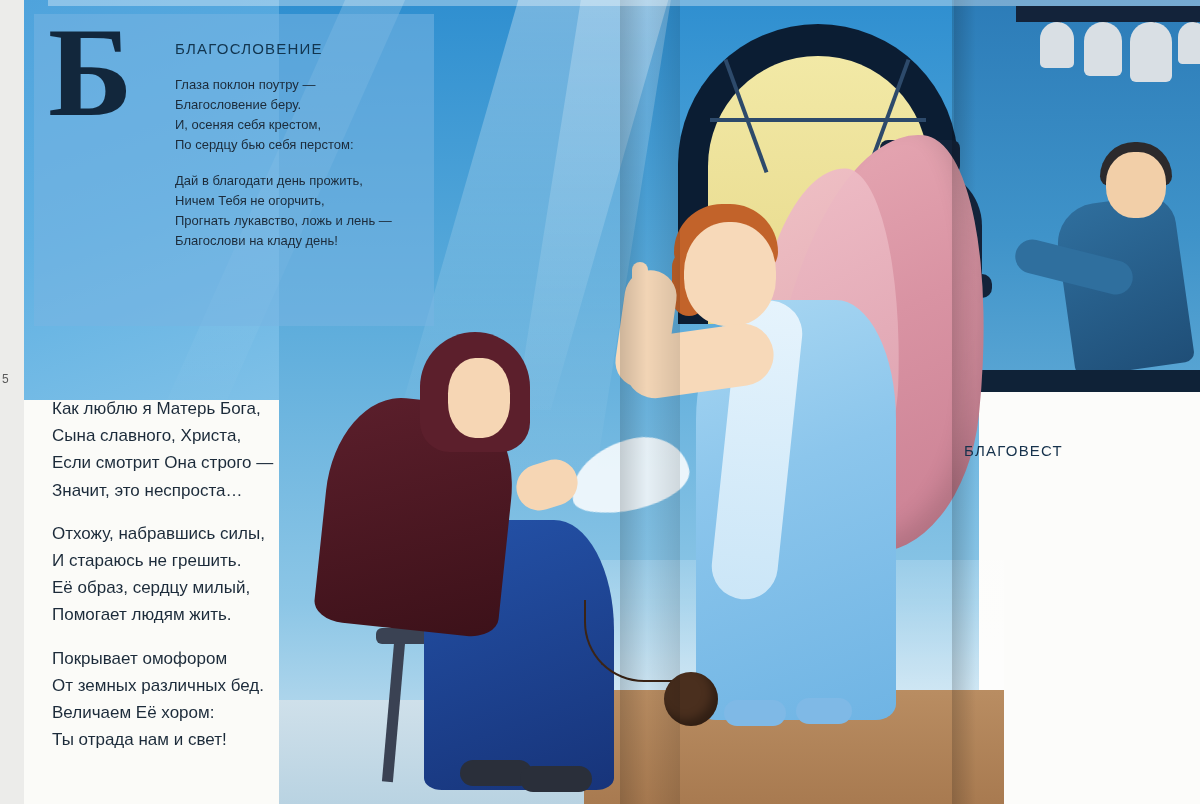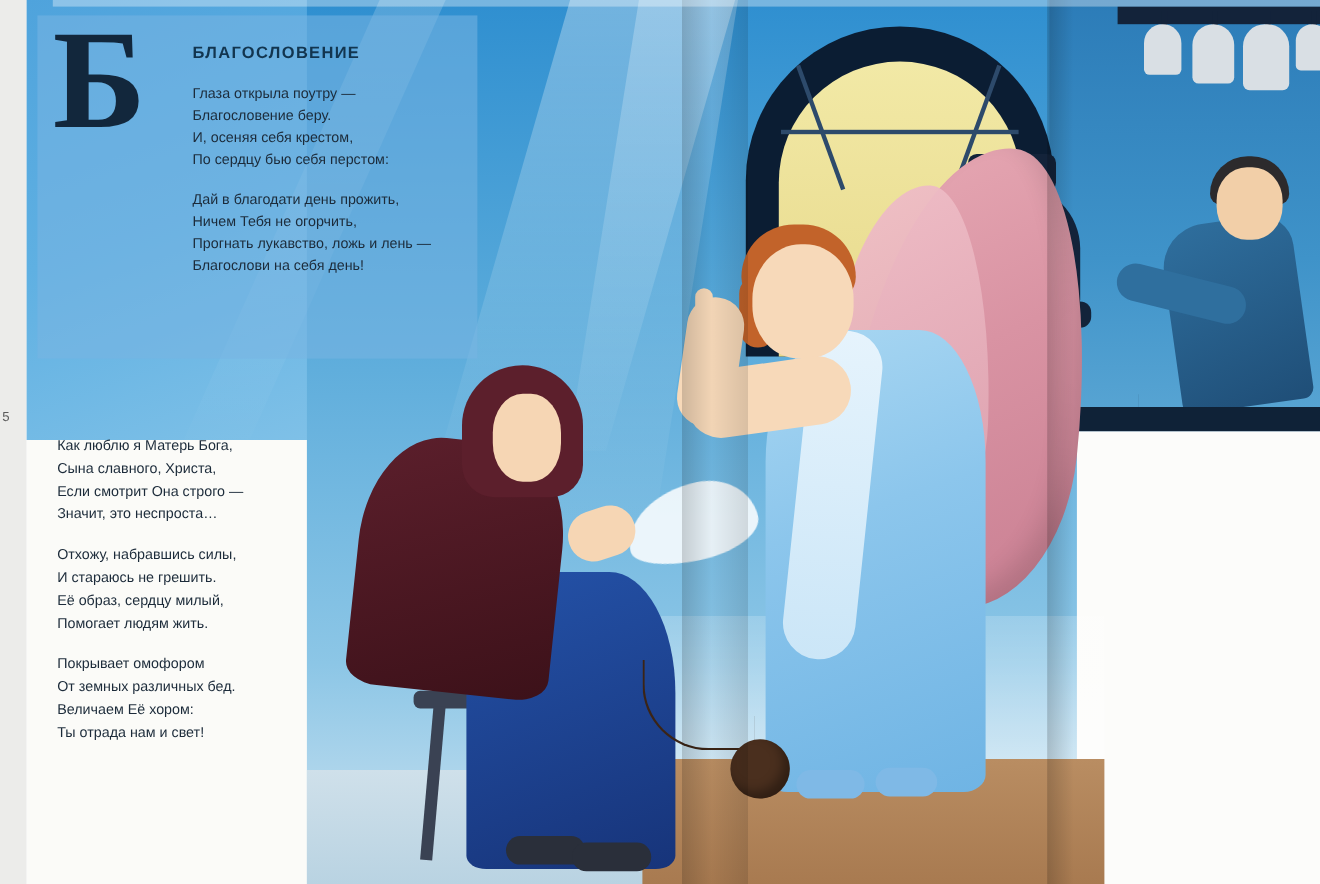--- a/index.html
+++ b/index.html
@@ -89,21 +89,21 @@
 
   
   .poem{
     position:absolute;
     color:#1c2b3a;
     line-height:1.5;
   }
   .poem h2{
     font-size:15px;
     letter-spacing:1.2px;
-    font-weight:bold;
+    font-weight:normal;
     margin:0 0 14px 0;
     color:#16324c;
   }
   .stanza{
     margin:0 0 16px 0;
     font-size:13.5px;
     white-space:pre-line;
   }
 
   
@@ -115,21 +115,21 @@
     position:absolute;left:48px;top:22px;
     font-family:"Liberation Serif", serif;
     font-size:128px;line-height:100px;font-weight:bold;
     color:#12273c;
   }
   .poem-blagoslovenie{left:175px;top:38px;width:250px;}
   .poem-blagoslovenie h2{color:#12354f;}
   .poem-blagoslovenie .stanza{font-size:13px;line-height:1.55;}
 
   .poem-bogoroditsa{left:52px;top:395px;width:300px;}
-  .poem-bogoroditsa .stanza{font-size:13px;line-height:1.6;}
+  .poem-bogoroditsa .stanza{font-size:17px;line-height:1.6;}
 
   .poem-blagovest{left:964px;top:440px;width:230px;}
   .poem-blagovest .stanza{font-size:12.5px;line-height:1.55;}
 
   .folio{
     position:absolute;left:2px;top:372px;font-size:12px;color:#5a5a5a;
   }
 
   
   .angel-wing{
@@ -396,43 +396,44 @@
 
       <div class="gutter"></div>
       <div class="page-shadow-right"></div>
       <div class="edge-top"></div>
     </div>
 
     <div class="panel-blagoslovenie"></div>
     <div class="dropcap">Б</div>
     <div class="poem poem-blagoslovenie">
       <h2>БЛАГОСЛОВЕНИЕ</h2>
-      <p class="stanza">Глаза открыла поутру —
+      <p class="stanza">Глаза поклон поутру —
 Благословение беру.
 И, осеняя себя крестом,
 По сердцу бью себя перстом:</p>
       <p class="stanza">Дай в благодати день прожить,
 Ничем Тебя не огорчить,
 Прогнать лукавство, ложь и лень —
-Благослови на себя день!</p>
+Благослови на кладу день!</p>
     </div>
 
     <div class="folio">5</div>
     <div class="poem poem-bogoroditsa">
       <p class="stanza">Как люблю я Матерь Бога,
 Сына славного, Христа,
 Если смотрит Она строго —
 Значит, это неспроста…</p>
       <p class="stanza">Отхожу, набравшись силы,
 И стараюсь не грешить.
 Её образ, сердцу милый,
 Помогает людям жить.</p>
       <p class="stanza">Покрывает омофором
 От земных различных бед.
 Величаем Её хором:
 Ты отрада нам и свет!</p>
     </div>
 
     <div class="poem poem-blagovest">
+      <h2>БЛАГОВЕСТ</h2>
     </div>
 
   </div>
 </div>
 
 </body></html>

